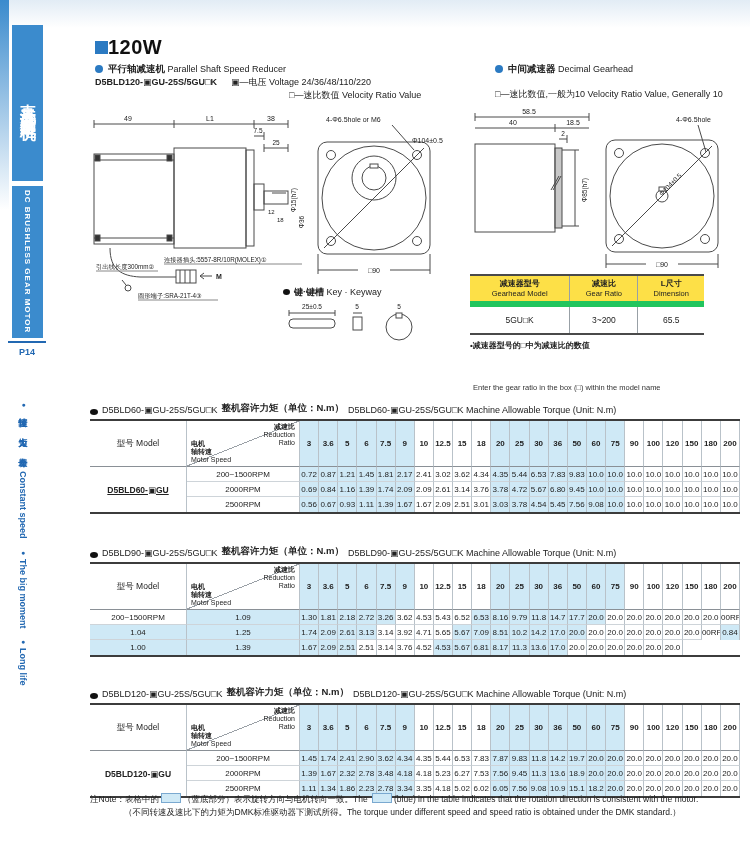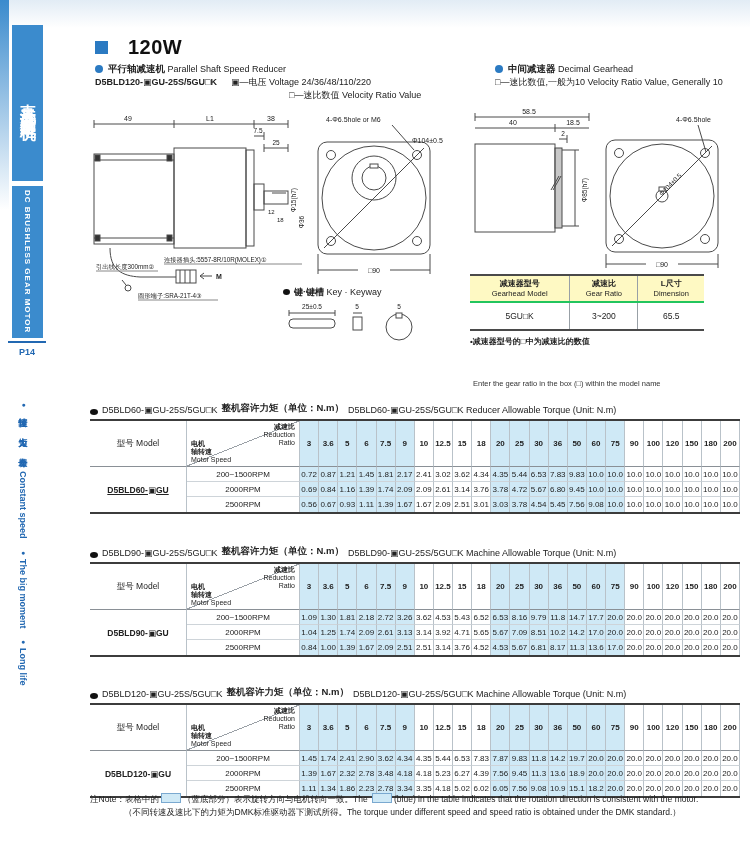--- a/index.html
+++ b/index.html
@@ -17,41 +17,41 @@
            color:#fff;writing-mode:vertical-rl;display:flex;align-items:center;justify-content:center;
            font-size:8px;font-weight:bold;letter-spacing:1px;}
   .sb-rule{position:absolute;left:8px;top:341px;width:38px;height:2px;background:#2268b2;}
   .sb-page{position:absolute;left:8px;top:347px;width:38px;text-align:center;color:#2268b2;
            font-weight:bold;font-size:9px;}
   .sb-features{position:absolute;left:16px;top:396px;height:410px;writing-mode:vertical-rl;
                color:#2268b2;font-size:9px;font-weight:bold;display:flex;align-items:center;}
   .sb-features .item{margin:5px 0;}
   .sb-features .b{margin:0 0 3px 0;font-size:7px;}
   
-  .title-row{position:absolute;left:95px;top:36px;display:flex;align-items:center;gap:20px;}
+  .title-row{position:absolute;left:95px;top:36px;display:flex;align-items:center;gap:0;}
   .sq{width:13px;height:13px;background:#2b7ac2;display:inline-block;}
   .t120{font-size:20px;font-weight:bold;color:#101010;letter-spacing:0.5px;}
   .hdr{position:absolute;font-size:9px;line-height:1.45;color:#222;}
   .hdr-left{left:95px;top:62px;width:390px;}
   .hdr-right{left:495px;top:62px;width:250px;}
   .dot{display:inline-block;width:8px;height:8px;border-radius:50%;background:#2b7ac2;margin-right:5px;vertical-align:-1px;}
   .hdr b.cn{font-size:9.5px;}
   .hdr .l2{display:flex;gap:14px;}
   .hdr .l3{margin-left:194px;}
-  .hdr-right .l3{margin-left:0;}
+  .hdr-right .l3{margin-left:0;margin-top:12px;}
   
   .dwg{position:absolute;}
   svg text{font-family:"Liberation Sans","DejaVu Sans",sans-serif;fill:#222;}
   
   .key-sec{position:absolute;left:283px;top:286px;width:190px;font-size:9px;}
   .key-sec .kdot{display:inline-block;width:7px;height:6px;border-radius:50%;background:#111;margin-right:4px;}
   
   .gh-wrap{position:absolute;left:470px;top:274px;width:234px;font-size:8px;}
   .gh-table{width:234px;border-collapse:collapse;border-top:2px solid #4a4a4a;border-bottom:2px solid #4a4a4a;}
-  .gh-table th{background:#fef9c3;font-weight:bold;border-right:1px solid #98a0a6;border-bottom:2px solid #22c55e;
+  .gh-table th{background:#fde047;font-weight:bold;border-right:1px solid #98a0a6;border-bottom:6px solid #22c55e;
                padding:3px 2px;font-size:8px;line-height:1.25;}
   .gh-table td{text-align:center;padding:8px 2px;border-right:1px solid #98a0a6;font-size:8.5px;}
   .gh-table th:last-child,.gh-table td:last-child{border-right:none;}
   .gh-table .en{font-weight:normal;font-size:7.5px;display:block;}
   .gh-note1{margin-top:5px;font-weight:bold;font-size:8px;}
   .gh-note2{font-size:7.5px;color:#333;margin-left:3px;margin-top:32px;}
   .dwg-foot{position:absolute;left:93px;top:352px;font-size:7.5px;color:#333;}
   
   .tblock{position:absolute;left:90px;width:650px;}
   .tb1{top:402px;} .tb2{top:545px;} .tb3{top:686px;}
@@ -275,21 +275,21 @@
     <div class="gh-note1">•减速器型号的□中为减速比的数值</div>
     <div class="gh-note2">Enter the gear ratio in the box (□) within the model name</div>
   </div>
 
 
   <div class="tblock tb1">
     <div class="ttitle">
       <span class="tdot"></span>
       <span>D5BLD60-▣GU-25S/5GU□K</span>
         <b>整机容许力矩（单位：N.m）</b>
-      <span>D5BLD60-▣GU-25S/5GU□K Reducer Allowable Torque (Unit: N.m)</span>
+      <span>D5BLD60-▣GU-25S/5GU□K Machine Allowable Torque (Unit: N.m)</span>
     </div>
     <div class="torque-grid">
         <div class="cell model-h">型号 Model</div>
         <div class="cell diag">
           <div class="diag-top">
             <div>减速比</div>
             <div>Reduction</div>
             <div>Ratio</div>
           </div>
           <div class="diag-bottom">
@@ -433,21 +433,20 @@
         <div class="cell ratio-h shade">36</div>
         <div class="cell ratio-h shade">50</div>
         <div class="cell ratio-h shade">60</div>
         <div class="cell ratio-h shade">75</div>
         <div class="cell ratio-h">90</div>
         <div class="cell ratio-h">100</div>
         <div class="cell ratio-h">120</div>
         <div class="cell ratio-h">150</div>
         <div class="cell ratio-h">180</div>
         <div class="cell ratio-h">200</div>
-        <div class="cell model-c" style="grid-row: 2 / span 3;">D5BLD90-▣GU</div>
         <div class="cell speed-c rsep">200~1500RPM</div>
         <div class="cell val-c shade rsep">1.09</div>
         <div class="cell val-c shade rsep">1.30</div>
         <div class="cell val-c shade rsep">1.81</div>
         <div class="cell val-c shade rsep">2.18</div>
         <div class="cell val-c shade rsep">2.72</div>
         <div class="cell val-c shade rsep">3.26</div>
         <div class="cell val-c rsep">3.62</div>
         <div class="cell val-c rsep">4.53</div>
         <div class="cell val-c rsep">5.43</div>
@@ -587,21 +586,21 @@
         <div class="cell speed-c rsep">2000RPM</div>
         <div class="cell val-c shade rsep">1.39</div>
         <div class="cell val-c shade rsep">1.67</div>
         <div class="cell val-c shade rsep">2.32</div>
         <div class="cell val-c shade rsep">2.78</div>
         <div class="cell val-c shade rsep">3.48</div>
         <div class="cell val-c shade rsep">4.18</div>
         <div class="cell val-c rsep">4.18</div>
         <div class="cell val-c rsep">5.23</div>
         <div class="cell val-c rsep">6.27</div>
-        <div class="cell val-c rsep">4.39</div>
+        <div class="cell val-c rsep">7.53</div>
         <div class="cell val-c shade rsep">7.56</div>
         <div class="cell val-c shade rsep">9.45</div>
         <div class="cell val-c shade rsep">11.3</div>
         <div class="cell val-c shade rsep">13.6</div>
         <div class="cell val-c shade rsep">18.9</div>
         <div class="cell val-c shade rsep">20.0</div>
         <div class="cell val-c shade rsep">20.0</div>
         <div class="cell val-c rsep">20.0</div>
         <div class="cell val-c rsep">20.0</div>
         <div class="cell val-c rsep">20.0</div>

